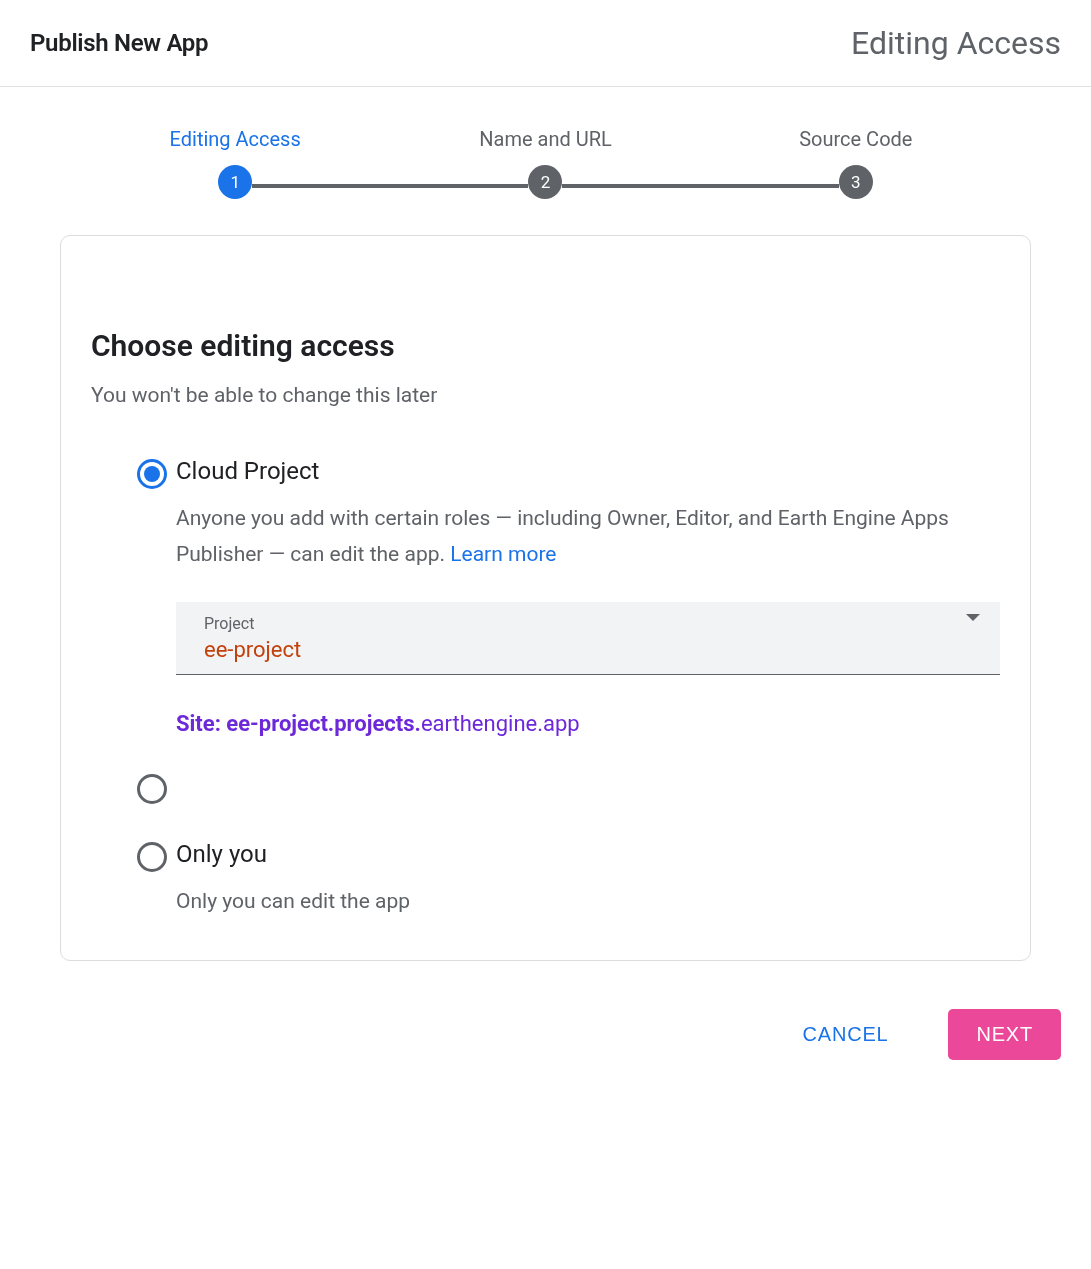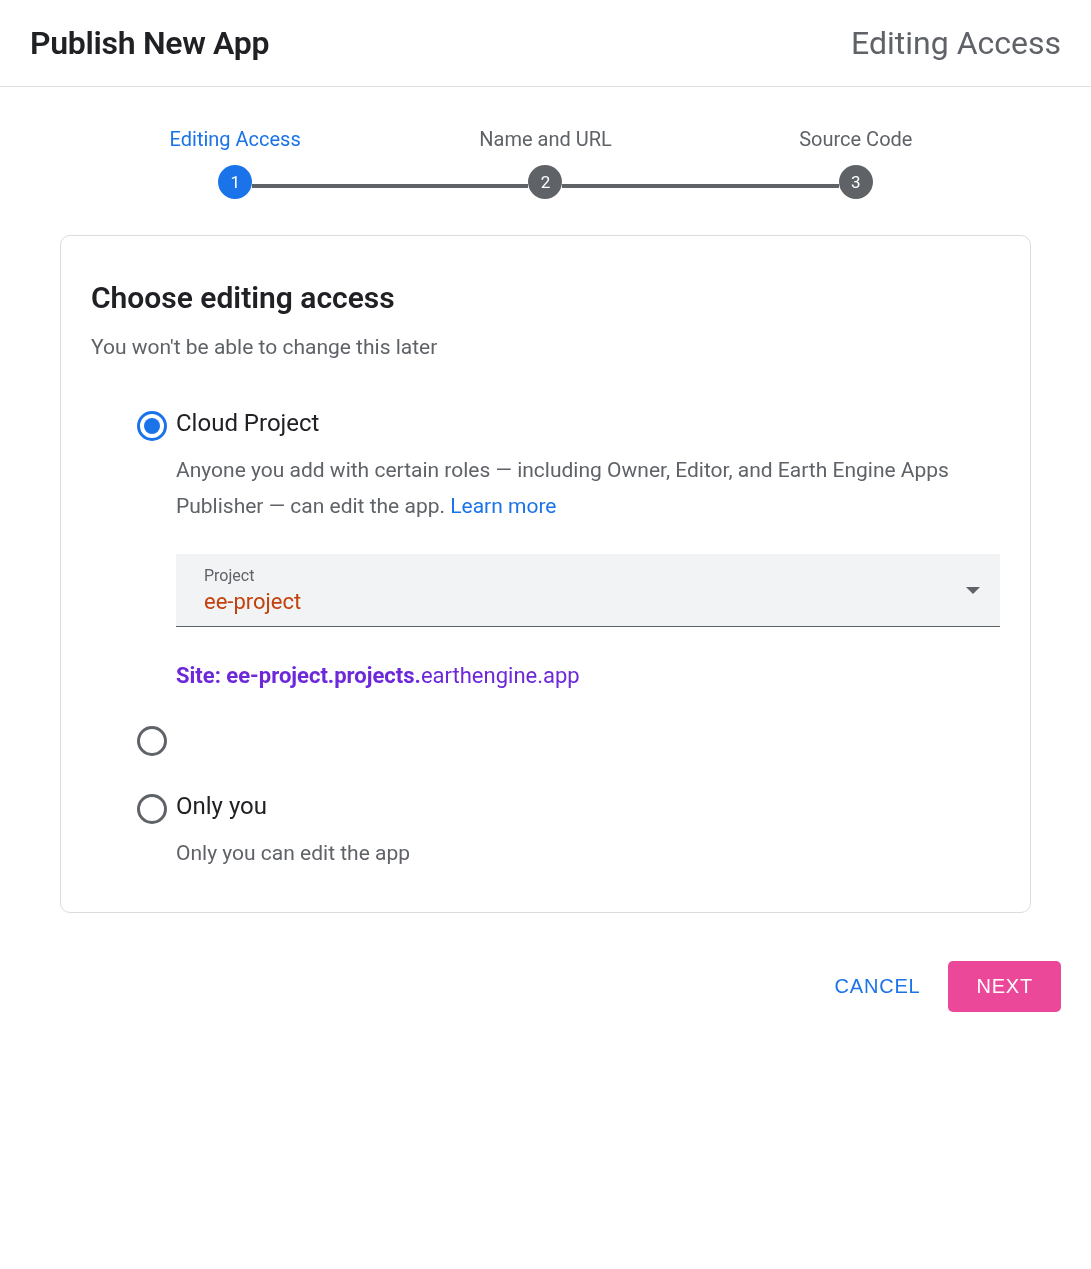--- a/index.html
+++ b/index.html
@@ -10,21 +10,21 @@
     width: 1091px;
   }
   .header {
     display: flex;
     justify-content: space-between;
     align-items: center;
     padding: 24px 30px 24px 30px;
     border-bottom: 1px solid #e0e0e0;
   }
   .header-title {
-    font-size: 32px;
+    font-size: 24px;
     font-weight: 600;
     letter-spacing: -0.3px;
     color: #202124;
   }
   .header-step {
     font-size: 32px;
     font-weight: 400;
     color: #5f6368;
   }
   .content {
@@ -79,20 +79,21 @@
   .card {
     border: 1px solid #dadce0;
     border-radius: 10px;
     padding: 44px 30px 40px 30px;
   }
   .card-title {
     font-size: 30px;
     font-weight: 600;
     color: #202124;
     margin-bottom: 20px;
+    margin-top: 48px;
   }
   .card-subtitle {
     font-size: 21px;
     color: #5f6368;
     margin-bottom: 50px;
   }
   .option {
     display: flex;
     align-items: flex-start;
     gap: 9px;
@@ -134,21 +135,20 @@
     line-height: 1.7;
   }
   .option-desc a { color: #1a73e8; text-decoration: none; }
   .select-field {
     background: #f1f3f4;
     border-bottom: 1px solid #5f6368;
     padding: 12px 20px 12px 28px;
     margin-top: 30px;
     display: flex;
     justify-content: space-between;
-    align-items: center;
     cursor: pointer;
   }
   .select-inner {}
   .select-label {
     font-size: 16px;
     color: #5f6368;
     margin-bottom: 4px;
   }
   .select-value {
     font-size: 22px;
@@ -164,20 +164,21 @@
     font-size: 22px;
     color: #6d28d9;
     margin-top: 36px;
   }
   .site-line .bold { font-weight: 700; }
 
   .footer {
     display: flex;
     justify-content: flex-end;
     align-items: center;
+    gap: 32px;
     padding: 28px 30px 30px 30px;
   }
   .btn {
     font-size: 20px;
     font-weight: 500;
     letter-spacing: 0.8px;
     padding: 14px 28px;
     border: none;
     border-radius: 5px;
     cursor: pointer;

